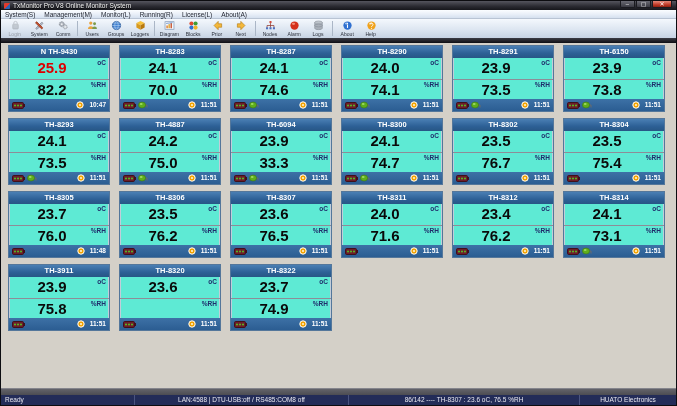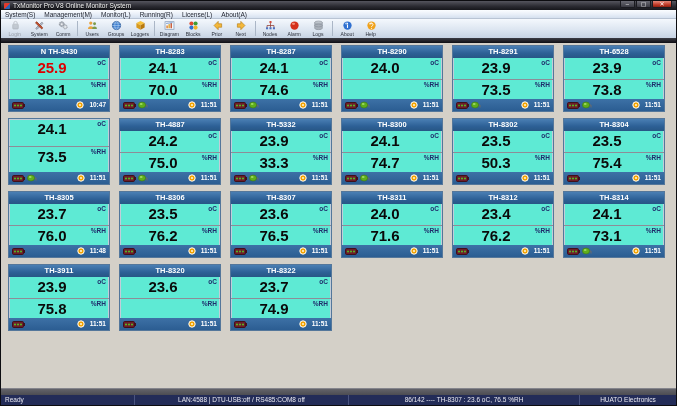--- a/index.html
+++ b/index.html
@@ -241,21 +241,21 @@
 
   <div class="main">
     <div class="grid" id="cards">
   <div class="card">
     <div class="card-header">N TH-9430</div>
     <div class="vrow temp">
       <span class="value tv alarm">25.9</span>
       <span class="unit tu">oC</span>
     </div>
     <div class="vrow hum">
-      <span class="value hv">38.1</span>
+      <span class="value hv">82.2</span>
       <span class="unit hu">%RH</span>
     </div>
     <div class="card-footer">
       <svg class="batt" width="13" height="7" viewBox="0 0 13 7">
         <rect x="0.5" y="0.5" width="11" height="6" rx="1.2" fill="#6e1d28" stroke="#40101a"></rect>
         <rect x="11.5" y="2" width="1.5" height="3" fill="#40101a"></rect>
         <circle cx="3" cy="3.5" r="1" fill="#55c226"></circle>
               <circle cx="6" cy="3.5" r="1" fill="#55c226"></circle>
               <circle cx="9" cy="3.5" r="1" fill="#55c226"></circle>
       </svg>
@@ -333,20 +333,21 @@
     </div>
   </div>
 
   <div class="card">
     <div class="card-header">TH-8290</div>
     <div class="vrow temp">
       <span class="value tv">24.0</span>
       <span class="unit tu">oC</span>
     </div>
     <div class="vrow hum">
+      <span class="value hv">74.1</span>
       <span class="unit hu">%RH</span>
     </div>
     <div class="card-footer">
       <svg class="batt" width="13" height="7" viewBox="0 0 13 7">
         <rect x="0.5" y="0.5" width="11" height="6" rx="1.2" fill="#6e1d28" stroke="#40101a"></rect>
         <rect x="11.5" y="2" width="1.5" height="3" fill="#40101a"></rect>
         <circle cx="3" cy="3.5" r="1" fill="#55c226"></circle>
               <circle cx="6" cy="3.5" r="1" fill="#55c226"></circle>
               <circle cx="9" cy="3.5" r="1" fill="#55c226"></circle>
       </svg>
@@ -390,21 +391,21 @@
       <span class="f-spacer"></span>
       <svg class="clock" width="8" height="8" viewBox="0 0 8 8">
         <circle cx="4" cy="4" r="3.2" fill="#f2a200" stroke="#ffffff" stroke-width="1"></circle>
         <circle cx="4" cy="4" r="1.1" fill="#fff3cf"></circle>
       </svg>
       <span class="time">11:51</span>
     </div>
   </div>
 
   <div class="card">
-    <div class="card-header">TH-6528</div>
+    <div class="card-header">TH-6150</div>
     <div class="vrow temp">
       <span class="value tv">23.9</span>
       <span class="unit tu">oC</span>
     </div>
     <div class="vrow hum">
       <span class="value hv">73.8</span>
       <span class="unit hu">%RH</span>
     </div>
     <div class="card-footer">
       <svg class="batt" width="13" height="7" viewBox="0 0 13 7">
@@ -422,20 +423,21 @@
       <span class="f-spacer"></span>
       <svg class="clock" width="8" height="8" viewBox="0 0 8 8">
         <circle cx="4" cy="4" r="3.2" fill="#f2a200" stroke="#ffffff" stroke-width="1"></circle>
         <circle cx="4" cy="4" r="1.1" fill="#fff3cf"></circle>
       </svg>
       <span class="time">11:51</span>
     </div>
   </div>
 
   <div class="card">
+    <div class="card-header">TH-8293</div>
     <div class="vrow temp">
       <span class="value tv">24.1</span>
       <span class="unit tu">oC</span>
     </div>
     <div class="vrow hum">
       <span class="value hv">73.5</span>
       <span class="unit hu">%RH</span>
     </div>
     <div class="card-footer">
       <svg class="batt" width="13" height="7" viewBox="0 0 13 7">
@@ -485,21 +487,21 @@
       <span class="f-spacer"></span>
       <svg class="clock" width="8" height="8" viewBox="0 0 8 8">
         <circle cx="4" cy="4" r="3.2" fill="#f2a200" stroke="#ffffff" stroke-width="1"></circle>
         <circle cx="4" cy="4" r="1.1" fill="#fff3cf"></circle>
       </svg>
       <span class="time">11:51</span>
     </div>
   </div>
 
   <div class="card">
-    <div class="card-header">TH-5332</div>
+    <div class="card-header">TH-6094</div>
     <div class="vrow temp">
       <span class="value tv">23.9</span>
       <span class="unit tu">oC</span>
     </div>
     <div class="vrow hum">
       <span class="value hv">33.3</span>
       <span class="unit hu">%RH</span>
     </div>
     <div class="card-footer">
       <svg class="batt" width="13" height="7" viewBox="0 0 13 7">
@@ -555,21 +557,21 @@
     </div>
   </div>
 
   <div class="card">
     <div class="card-header">TH-8302</div>
     <div class="vrow temp">
       <span class="value tv">23.5</span>
       <span class="unit tu">oC</span>
     </div>
     <div class="vrow hum">
-      <span class="value hv">50.3</span>
+      <span class="value hv">76.7</span>
       <span class="unit hu">%RH</span>
     </div>
     <div class="card-footer">
       <svg class="batt" width="13" height="7" viewBox="0 0 13 7">
         <rect x="0.5" y="0.5" width="11" height="6" rx="1.2" fill="#6e1d28" stroke="#40101a"></rect>
         <rect x="11.5" y="2" width="1.5" height="3" fill="#40101a"></rect>
         <circle cx="3" cy="3.5" r="1" fill="#55c226"></circle>
               <circle cx="6" cy="3.5" r="1" fill="#55c226"></circle>
               <circle cx="9" cy="3.5" r="1" fill="#55c226"></circle>
       </svg>

